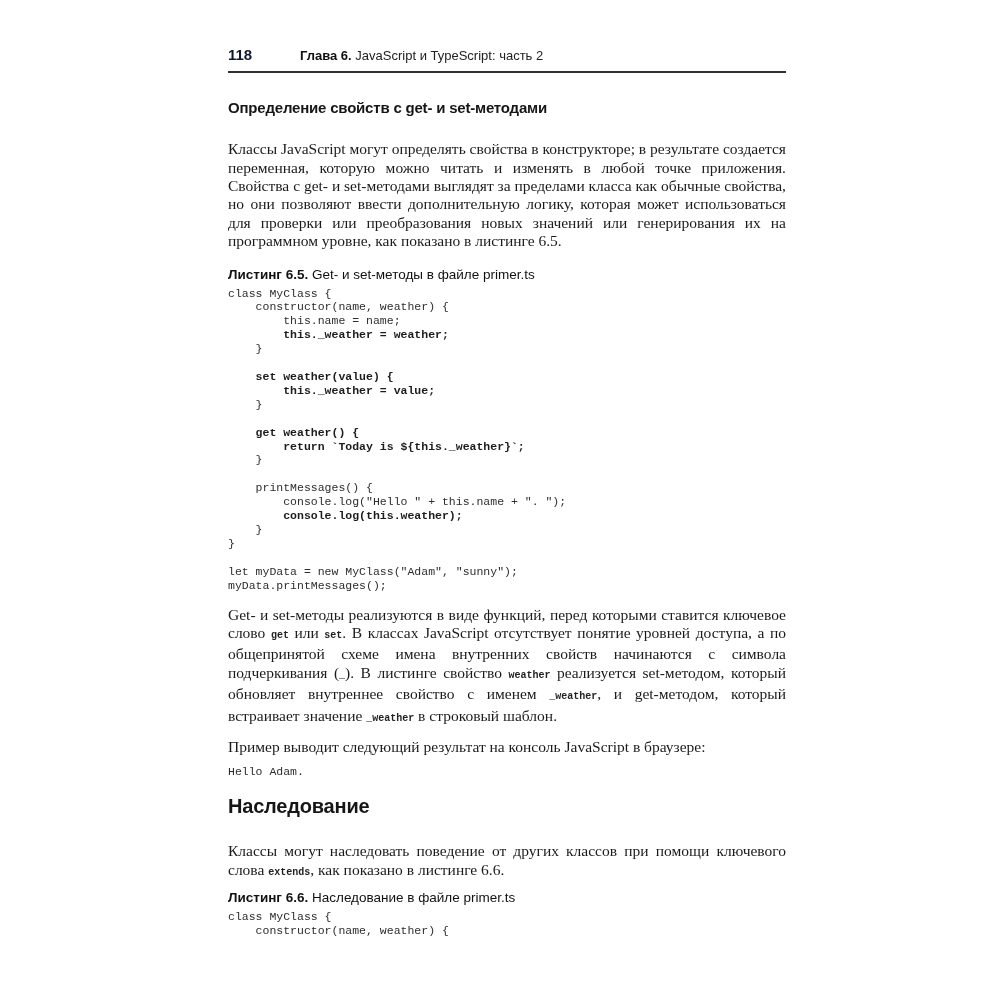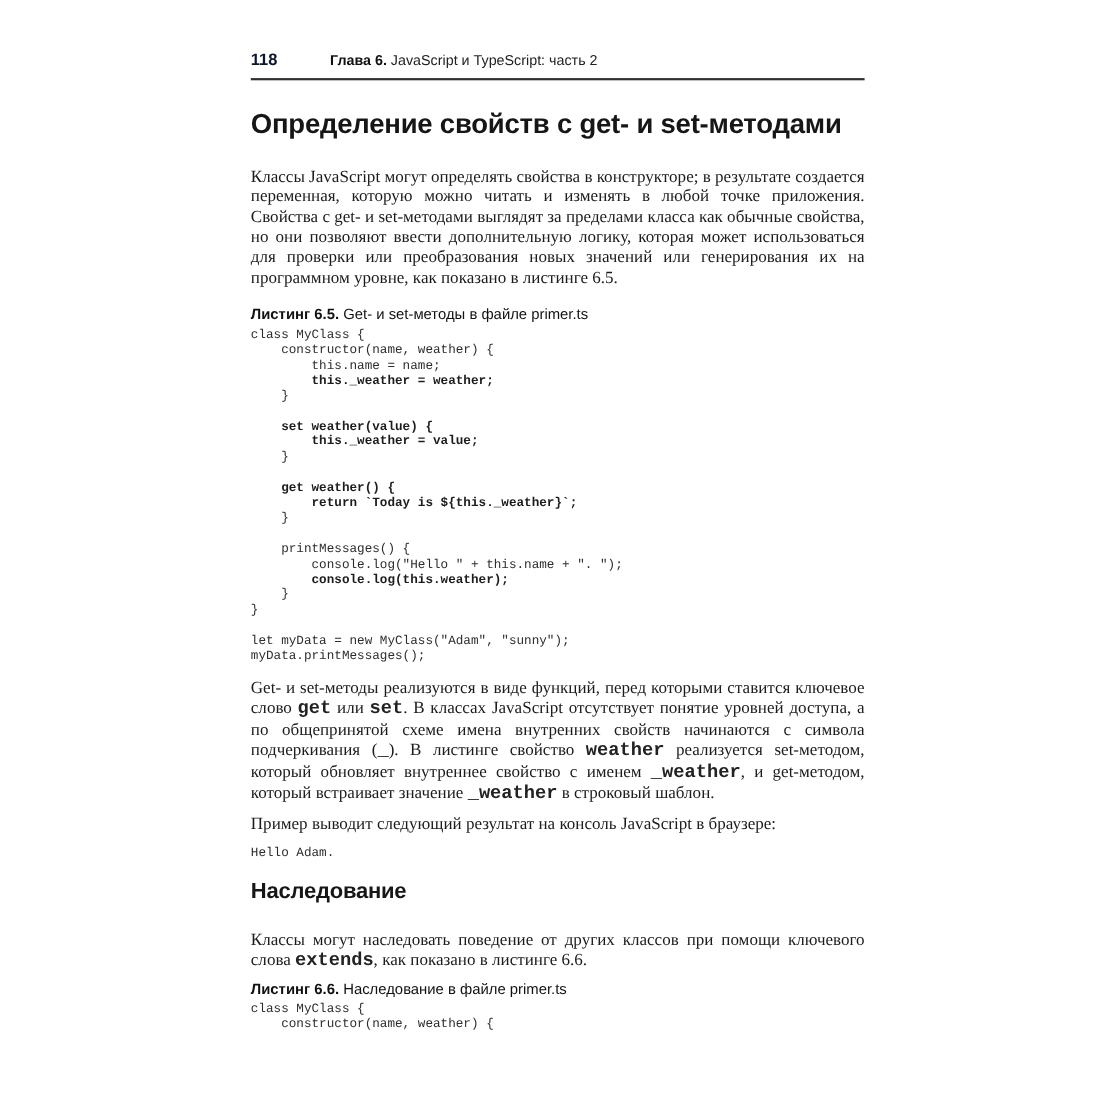--- a/index.html
+++ b/index.html
@@ -16,35 +16,35 @@
     border-bottom:2px solid #2f2f2f;padding-bottom:8px;
     font-family:"Liberation Sans", sans-serif;
   }
   .page-number{font-weight:bold;font-size:15px;color:#0f172a;width:72px;flex:0 0 auto;}
   .chapter-label{font-weight:bold;font-size:13px;color:#101010;white-space:pre;}
   .chapter-title{font-size:13px;color:#222;white-space:pre;}
 
   
   .section-title{
     font-family:"Liberation Sans", sans-serif;font-weight:bold;color:#161616;
-    font-size:25px;line-height:1.15;margin:26px 0 0;letter-spacing:-0.2px;
+    font-size:15px;line-height:1.15;margin:26px 0 0;letter-spacing:-0.2px;
   }
   .section-title.second{font-size:20px;margin-top:16px;}
 
   
   p.body{
     font-size:15.5px;line-height:18.4px;text-align:justify;
     margin:11px 0 0;color:#1b1b1b;
   }
   p.body.first{margin-top:24px;}
   p.body.after-code{margin-top:13px;}
   p.body.tight{margin-top:10px;}
   .inline-code{
     font-family:"Liberation Mono", monospace;font-weight:bold;
-    font-size:17px;color:#222;
+    font-size:10px;color:#222;
   }
 
   
   .listing-caption{
     font-family:"Liberation Sans", sans-serif;font-size:13.5px;color:#111;
     margin-top:16px;line-height:1.25;
   }
   .listing-caption.tight{margin-top:8px;}
   .cap-label{font-weight:bold;}
 

